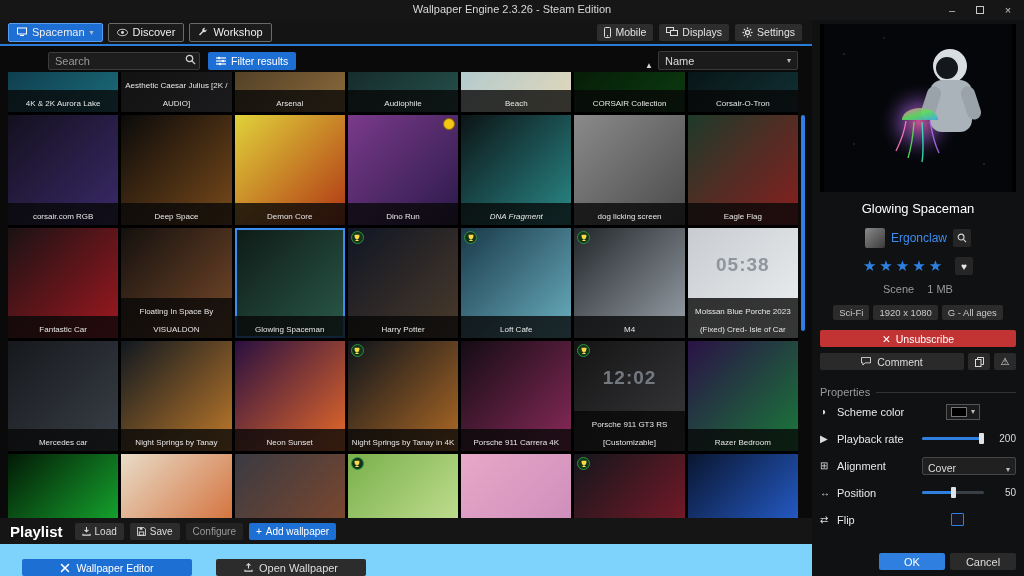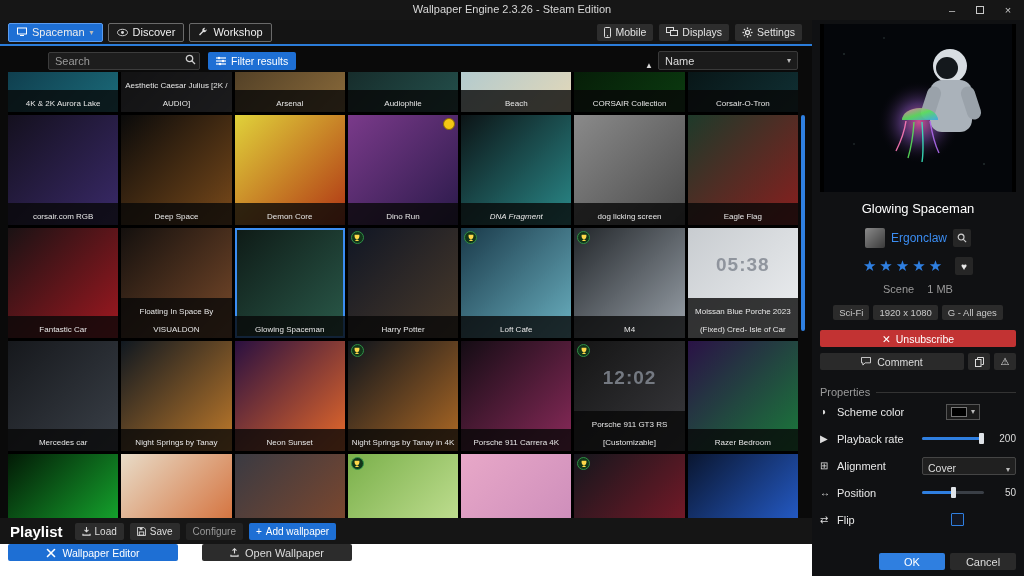--- a/index.html
+++ b/index.html
@@ -47,21 +47,21 @@
   .grid-scrollbar { position:absolute; left:801px; top:115px; width:4px; height:216px; background:#2f7fe0; border-radius:2px; cursor:pointer; }
 
   
   .playlist-bar { position:absolute; left:0; top:518px; width:812px; height:26px; background:#151515; display:flex; align-items:center; gap:6px; padding-left:10px; }
   .playlist-title { font-size:15px; font-weight:bold; color:#fff; margin-right:6px; }
   .pl-btn { display:flex; align-items:center; gap:4px; height:17px; padding:0 7px; font-size:10px; background:#2c2c2c; color:#ddd; border-radius:2px; cursor:pointer; }
   .pl-btn.configure { color:#999; background:#222; }
   .pl-btn.add { background:#1e6fd4; color:#fff; }
 
   
-  .footer { position:absolute; left:0; top:544px; width:812px; height:32px; background:#ffffff; display:flex; align-items:flex-start; gap:24px; padding-left:8px; }
+  .footer { position:absolute; left:0; top:544px; width:812px; height:32px; background:#7dd3fc; display:flex; align-items:flex-end; gap:24px; padding-left:22px; }
   .editor-btn { width:170px; height:17px; background:#1e6fd4; color:#fff; font-size:10.5px; display:flex; align-items:center; justify-content:center; gap:6px; border-radius:2px; cursor:pointer; }
   .open-btn { width:150px; height:17px; background:#2c2c2c; color:#ddd; font-size:11px; display:flex; align-items:center; justify-content:center; gap:6px; border-radius:2px; cursor:pointer; }
 
   
   .panel { position:absolute; left:812px; top:20px; width:212px; height:556px; background:#101113; padding:4px 8px 0; }
   .preview { width:100%; height:168px; background:#000; overflow:hidden; }
   .detail-title { margin-top:9px; text-align:center; color:#fff; font-size:13px; }
   .author-row { margin-top:12px; display:flex; align-items:center; justify-content:center; gap:6px; }
   .avatar { width:20px; height:20px; background:linear-gradient(135deg,#8a8a8a,#3a3a3a); border-radius:2px; }
   .author-link { color:#3b8df2; font-size:12px; cursor:pointer; }

